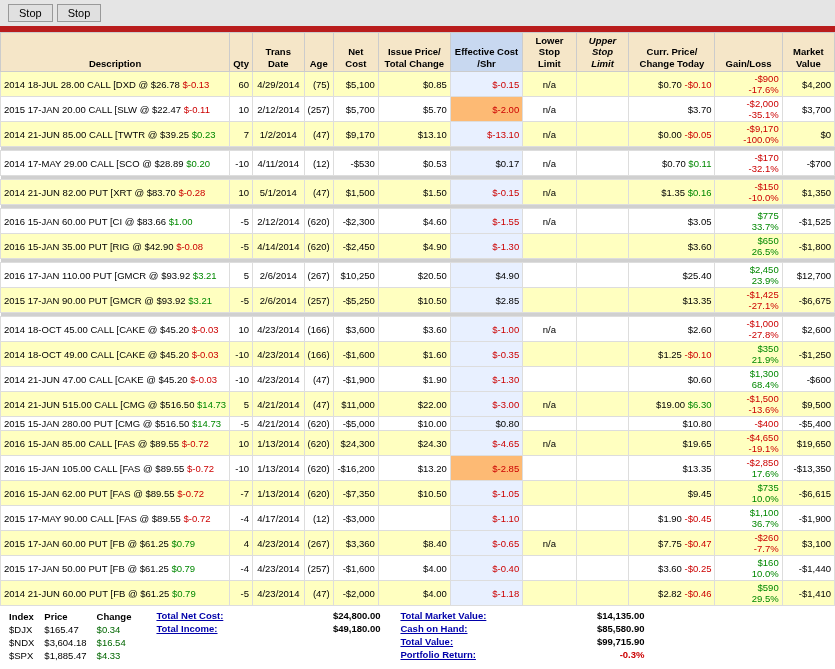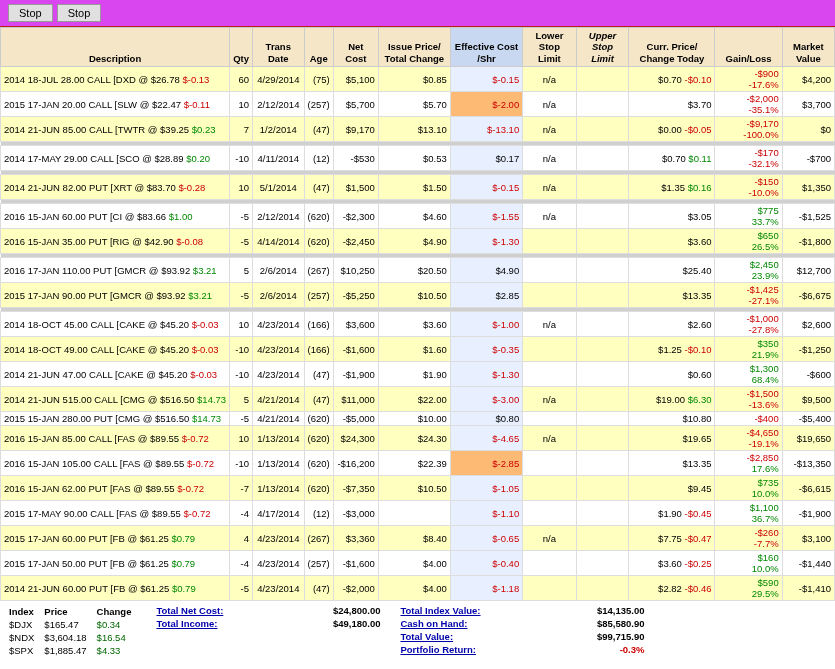--- a/index.html
+++ b/index.html
@@ -87,21 +87,21 @@
     
     .header-top {
       background: #f5e6c8;
     }
     
     .eff-header { background: #c8d8f0; }
   </style>
 </head>
 <body>
 
-<div style="display:flex; align-items:center; padding:4px 8px; background:#d946ef; border-bottom:1px solid #b91c1c;">
+<div style="display:flex; align-items:center; padding:4px 8px; background:#e5e5e5; border-bottom:6px solid #b91c1c;">
   <button style="background:#e0e0e0; border:1px solid #999; padding:2px 10px; cursor:pointer; font-size:11px; margin-right:4px;">Stop</button>
   <button style="background:#e0e0e0; border:1px solid #999; padding:2px 10px; cursor:pointer; font-size:11px;">Stop</button>
 </div>
 
 <div style="overflow-x:auto;">
 <table class="main-table">
   <thead>
     <tr class="header-top">
       <th class="col-desc" rowspan="2" style="background:#f5e6c8;">Description</th>
       <th class="col-qty" rowspan="2" style="background:#f5e6c8;">Qty</th>
@@ -342,21 +342,21 @@
           <td class="col-curr"><span>$19.65</span></td>
           <td class="col-gain"><span style="color:#cc0000;">-$4,650</span><br><span style="color:#cc0000;">-19.1%</span></td>
           <td class="col-market">$19,650</td>
         </tr>
         <tr class="row-light">
           <td class="col-desc"><span>2016 15-JAN 105.00 CALL [FAS @ $89.55 </span><span style="color:#cc0000;">$-0.72</span></td>
           <td class="col-qty">-10</td>
           <td class="col-trans">1/13/2014</td>
           <td class="col-age">(620)</td>
           <td class="col-net">-$16,200</td>
-          <td class="col-issue">$22.39</td>
+          <td class="col-issue">$13.20</td>
           <td class="col-eff" style="background: #fdba74; color: rgb(204, 0, 0);">$-2.85</td>
           <td class="col-lower"></td>
           <td class="col-upper"></td>
           <td class="col-curr"><span>$13.35</span></td>
           <td class="col-gain"><span style="color:#cc0000;">-$2,850</span><br><span style="color:#008800;">17.6%</span></td>
           <td class="col-market">-$13,350</td>
         </tr>
         <tr class="row-yellow">
           <td class="col-desc"><span>2016 15-JAN 62.00 PUT [FAS @ $89.55 </span><span style="color:#cc0000;">$-0.72</span></td>
           <td class="col-qty">-7</td>
@@ -463,21 +463,21 @@
         <span class="total-label" style="font-weight:bold;color:#0000aa;text-decoration:underline;min-width:130px;">Total Net Cost:</span>
         <span class="total-value" style="font-weight:bold;min-width:90px;text-align:right;">$24,800.00</span>
       </div>
       <div class="total-row">
         <span class="total-label" style="font-weight:bold;color:#0000aa;text-decoration:underline;min-width:130px;">Total Income:</span>
         <span class="total-value" style="font-weight:bold;min-width:90px;text-align:right;">$49,180.00</span>
       </div>
     </div>
     <div class="totals-right">
       <div class="total-row">
-        <span class="total-label" style="font-weight:bold;color:#0000aa;text-decoration:underline;min-width:150px;">Total Index Value:</span>
+        <span class="total-label" style="font-weight:bold;color:#0000aa;text-decoration:underline;min-width:150px;">Total Market Value:</span>
         <span class="total-value" style="font-weight:bold;min-width:90px;text-align:right;">$14,135.00</span>
       </div>
       <div class="total-row">
         <span class="total-label" style="font-weight:bold;color:#0000aa;text-decoration:underline;min-width:150px;">Cash on Hand:</span>
         <span class="total-value" style="font-weight:bold;min-width:90px;text-align:right;">$85,580.90</span>
       </div>
       <div class="total-row">
         <span class="total-label" style="font-weight:bold;color:#0000aa;text-decoration:underline;min-width:150px;">Total Value:</span>
         <span class="total-value" style="font-weight:bold;min-width:90px;text-align:right;">$99,715.90</span>
       </div>

